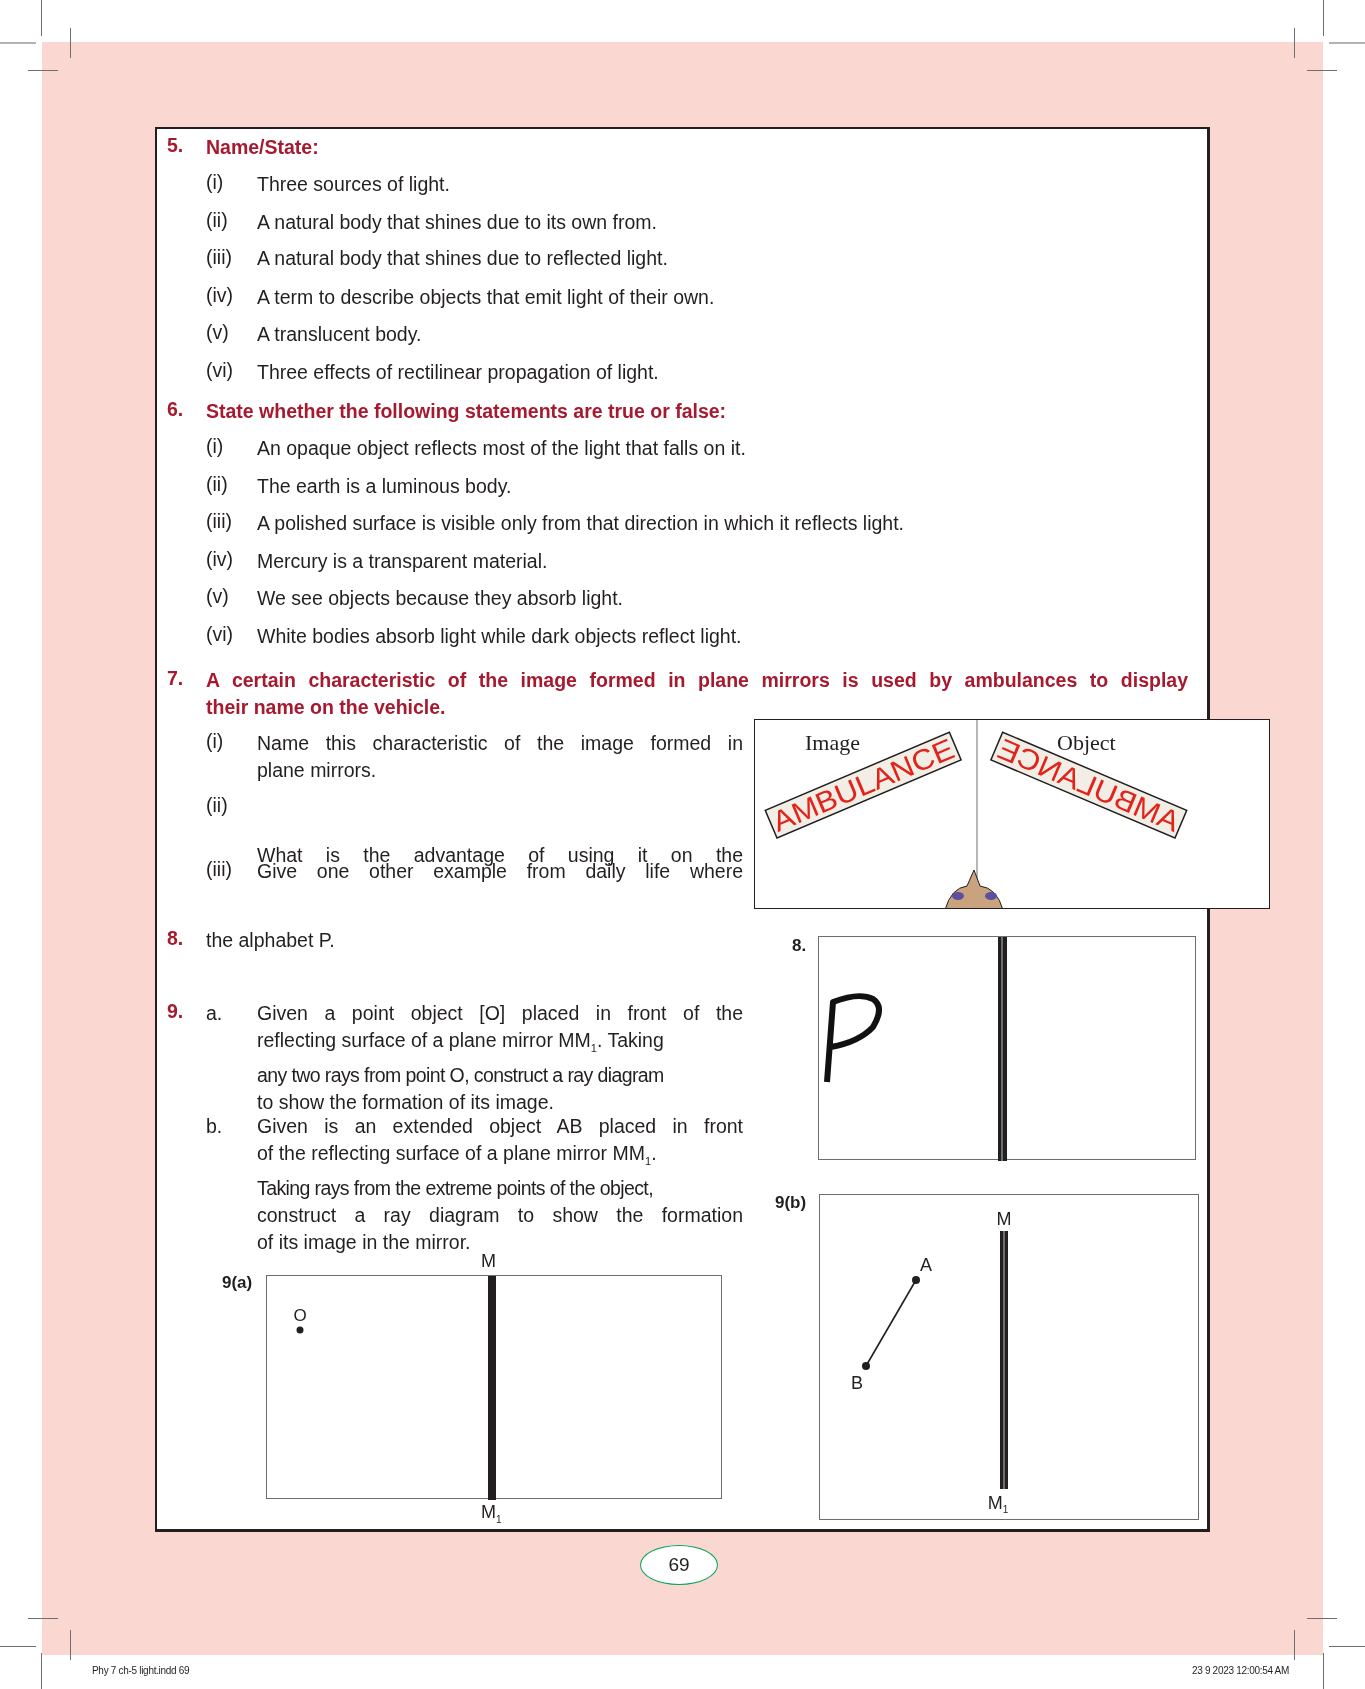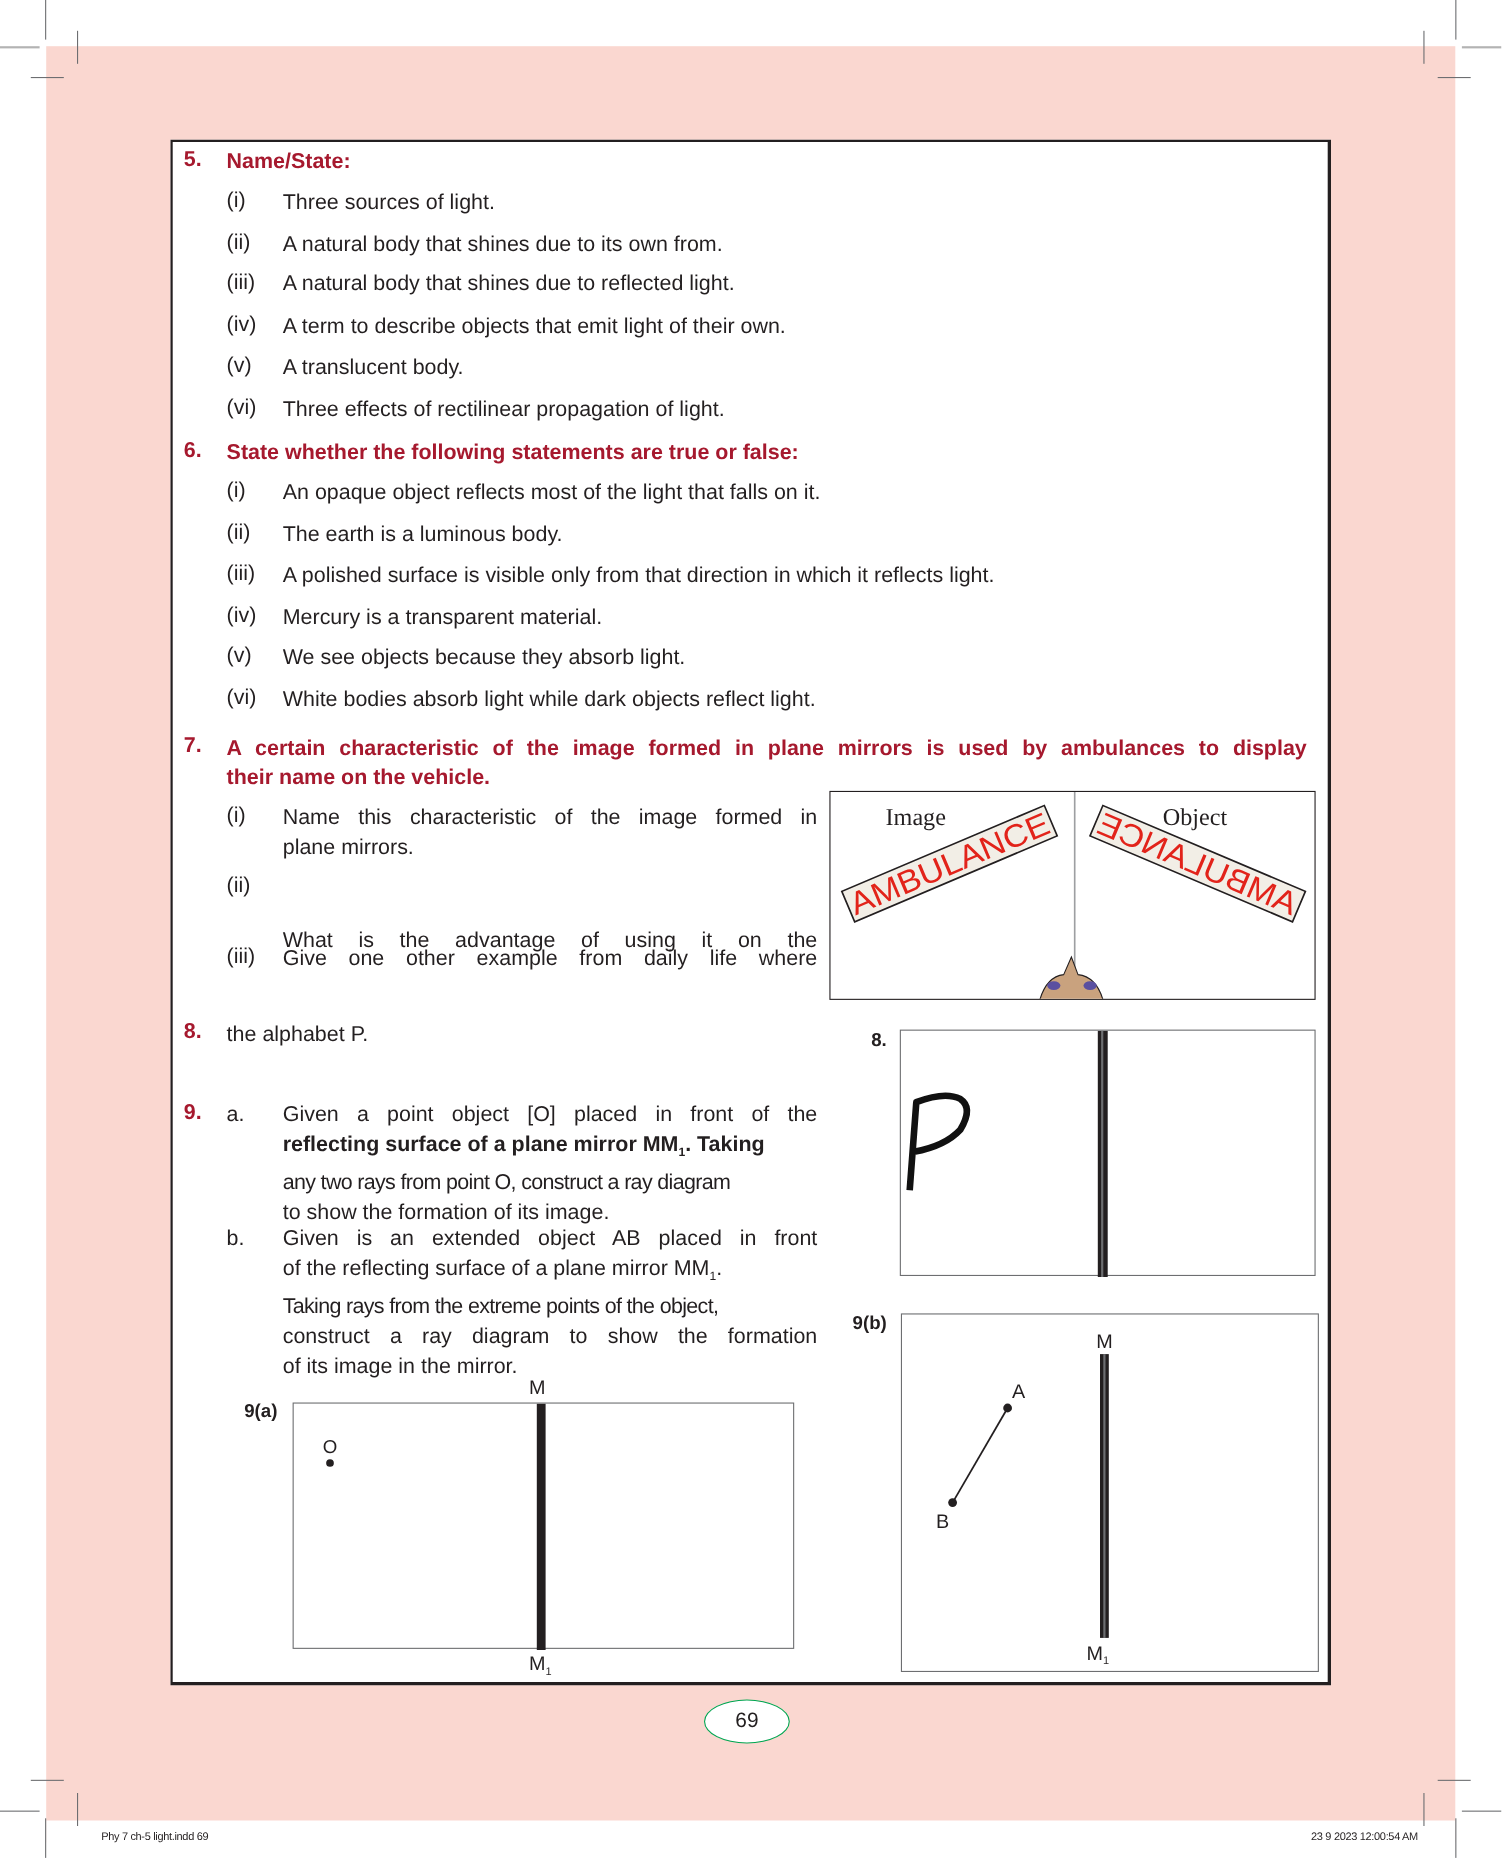--- a/index.html
+++ b/index.html
@@ -104,21 +104,21 @@
     <div class="roman" style="left: 206px; top: 794px;">(ii)</div>
     <div class="sub" style="left: 257px; top: 794px; width: 486px;">
       <div style="text-align: justify; text-align-last: justify; margin-top: 48px;">What is the advantage of using it on the</div>
     </div>
     <div class="roman" style="left: 206px; top: 858px;">(iii)</div>
     <div class="sub" style="left: 257px; top: 858px; width: 486px;">
       <div style="text-align: justify; text-align-last: justify;">Give one other example from daily life where</div>
     </div>
   </div>
 
-<div class="fig" style="left:754px;top:719px;width:442px;height:190px;border:1.5px solid #231f20;overflow:hidden;">
+<div class="fig" style="left:754px;top:719px;width:516px;height:190px;border:1.5px solid #231f20;overflow:hidden;">
   <svg width="442" height="190" viewBox="0 0 442 190">
     <line x1="222" y1="0" x2="222" y2="160" stroke="#9d9fa2" stroke-width="1.5"></line>
     <text x="50" y="30" font-family="Liberation Serif, serif" font-size="22" fill="#231f20">Image</text>
     <text x="302" y="30" font-family="Liberation Serif, serif" font-size="22" fill="#231f20">Object</text>
     <g transform="translate(22,118) rotate(-23)">
       <polygon points="0,0 200,0 200,-30 0,-30" fill="#f2eee6" stroke="#231f20" stroke-width="1.5" transform="skewX(0)"></polygon>
       <text x="100" y="-5" text-anchor="middle" font-family="Liberation Sans, sans-serif" font-size="29" fill="#e2231a" textLength="194" lengthAdjust="spacingAndGlyphs">AMBULANCE</text>
     </g>
     <g transform="translate(420,118) rotate(23) scale(-1,1)">
       <polygon points="0,0 200,0 200,-30 0,-30" fill="#f2eee6" stroke="#231f20" stroke-width="1.5"></polygon>
@@ -143,21 +143,21 @@
     <rect x="179" y="0" width="9" height="224" fill="#231f20"></rect>
     <rect x="182" y="0" width="2" height="224" fill="#6d6e71"></rect>
     <path d="M8,145 L14,65 Q40,55 54,62 Q66,70 54,90 Q40,105 12,110" fill="none" stroke="#111" stroke-width="6" stroke-linejoin="round"></path>
   </svg>
 </div>
 
 <div class="qnum" style="left:167px;top:1000px;">9.</div>
 <div class="sub" style="left:206px;top:1000px;">a.</div>
 <div class="sub" style="left:257px;top:1000px;width:486px;">
   <div style="text-align:justify;text-align-last:justify;">Given a point object [O] placed in front of the</div>
-  <div style="display:flex;justify-content:space-between;font-weight:bold;">
+  <div style="display:flex;justify-content:space-between;">
     <span><span>reflecting surface of a plane mirror MM</span><sub style="font-size:11px;">1</sub><span>. Taking</span></span>
   </div>
   <div style="letter-spacing:-0.6px;">any two rays from point O, construct a ray diagram</div>
   <div>to show the formation of its image.</div>
 </div>
 
 <div class="sub" style="left:206px;top:1113px;">b.</div>
 <div class="sub" style="left:257px;top:1113px;width:486px;">
   <div style="text-align:justify;text-align-last:justify;">Given is an extended object AB placed in front</div>
   <div><span>of the reflecting surface of a plane mirror MM</span><sub style="font-size:11px;">1</sub><span>.</span></div>

